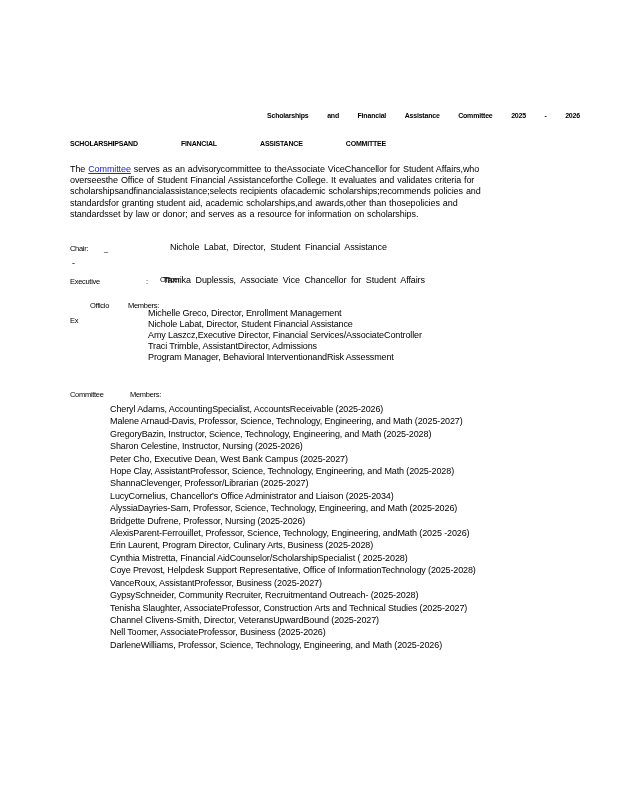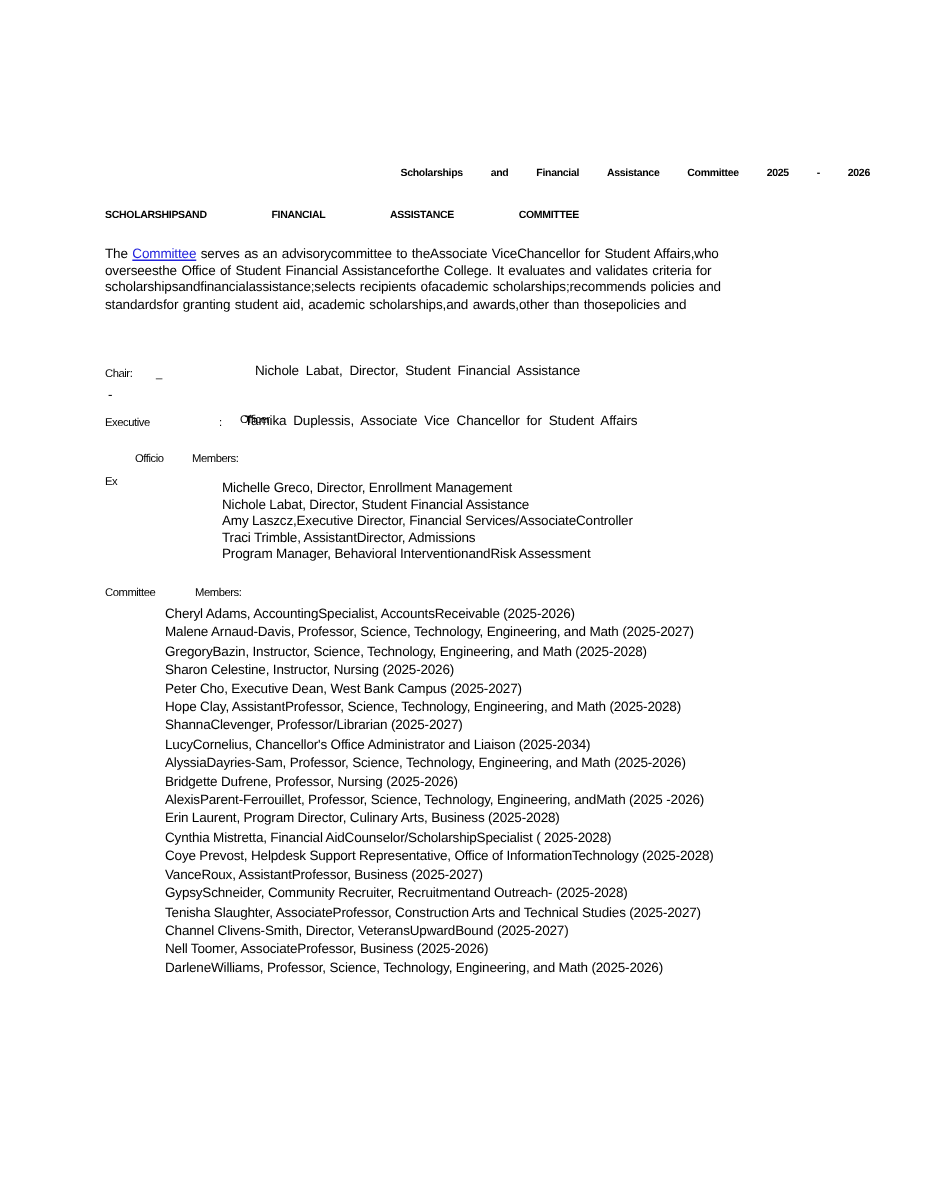--- a/index.html
+++ b/index.html
@@ -38,21 +38,21 @@
   }
   .val {
     position:absolute;
     font-size:9px; letter-spacing:-0.1px; white-space:nowrap;
   }
   .wide { word-spacing:2.2px; }
   
   .member-list {
     position:absolute; font-size:9px; letter-spacing:-0.12px; white-space:nowrap;
   }
-  .exofficio-list { left:148px; top:308px; line-height:11px;margin-top:12px; }
+  .exofficio-list { left:148px; top:308px; line-height:11px; }
   .committee-list { left:110px; top:403px; line-height:12.4px; }
   .page-number {
     position:absolute; left:0; top:685px; width:100%;
     text-align:right; font-size:9px;
   }
 </style>
 </head>
 <body>
 
 <div class="page">
@@ -74,20 +74,21 @@
       <span>ASSISTANCE</span>
       <span>COMMITTEE</span>
     </div>
 
   <div class="intro">
     <div><span>The </span><a>Committee</a><span> serves as an advisorycommittee to theAssociate ViceChancellor for Student Affairs,who</span></div>
     <div>
         <div>overseesthe Office of Student Financial Assistanceforthe College.  It evaluates and validates criteria for</div>
         <div>scholarshipsandfinancialassistance;selects recipients ofacademic scholarships;recommends policies and</div>
         <div>standardsfor granting student aid, academic scholarships,and awards,other than thosepolicies and</div>
+        <div>standardsset by law or donor; and serves as a resource for information on scholarships.</div>
       </div>
   </div>
 
   <span class="lbl" style="left:70px; top:244px;">Chair:</span>
   <span class="lbl" style="left:104px; top:244px;">_</span>
   <span class="val wide" style="left:170px; top:242px;">Nichole Labat, Director, Student Financial Assistance</span>
 
   <span class="val" style="left:72px; top:258px;">-</span>
 
   <span class="lbl" style="left:70px; top:277px;">Executive</span>

